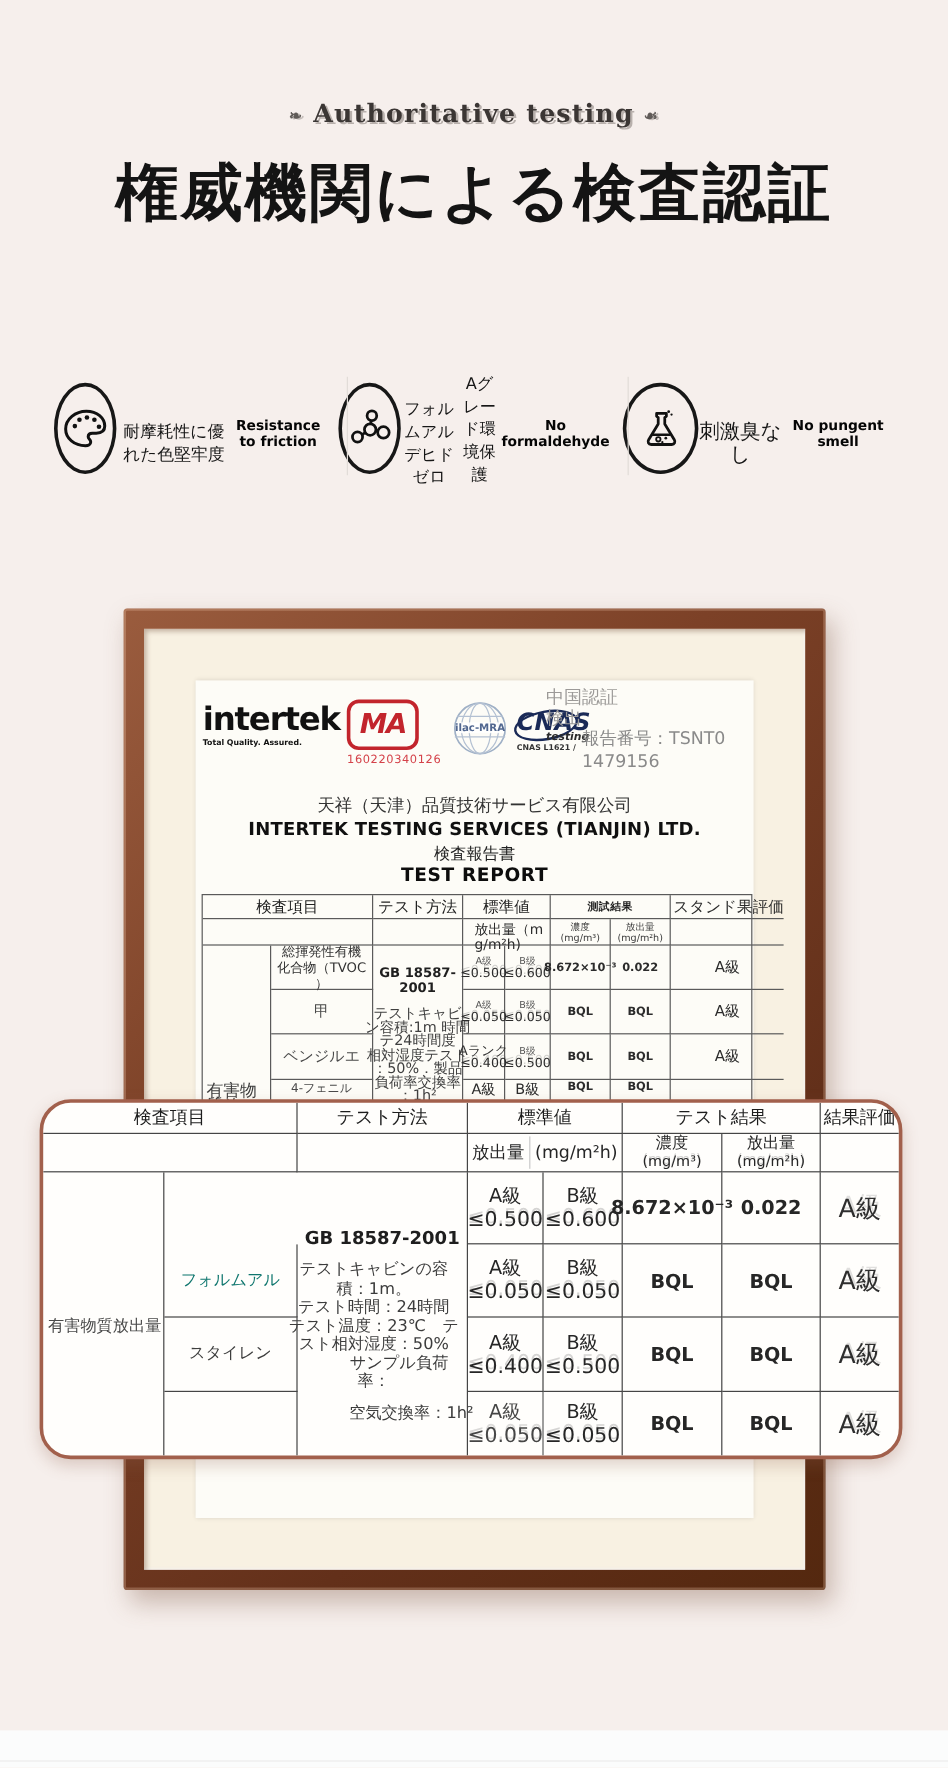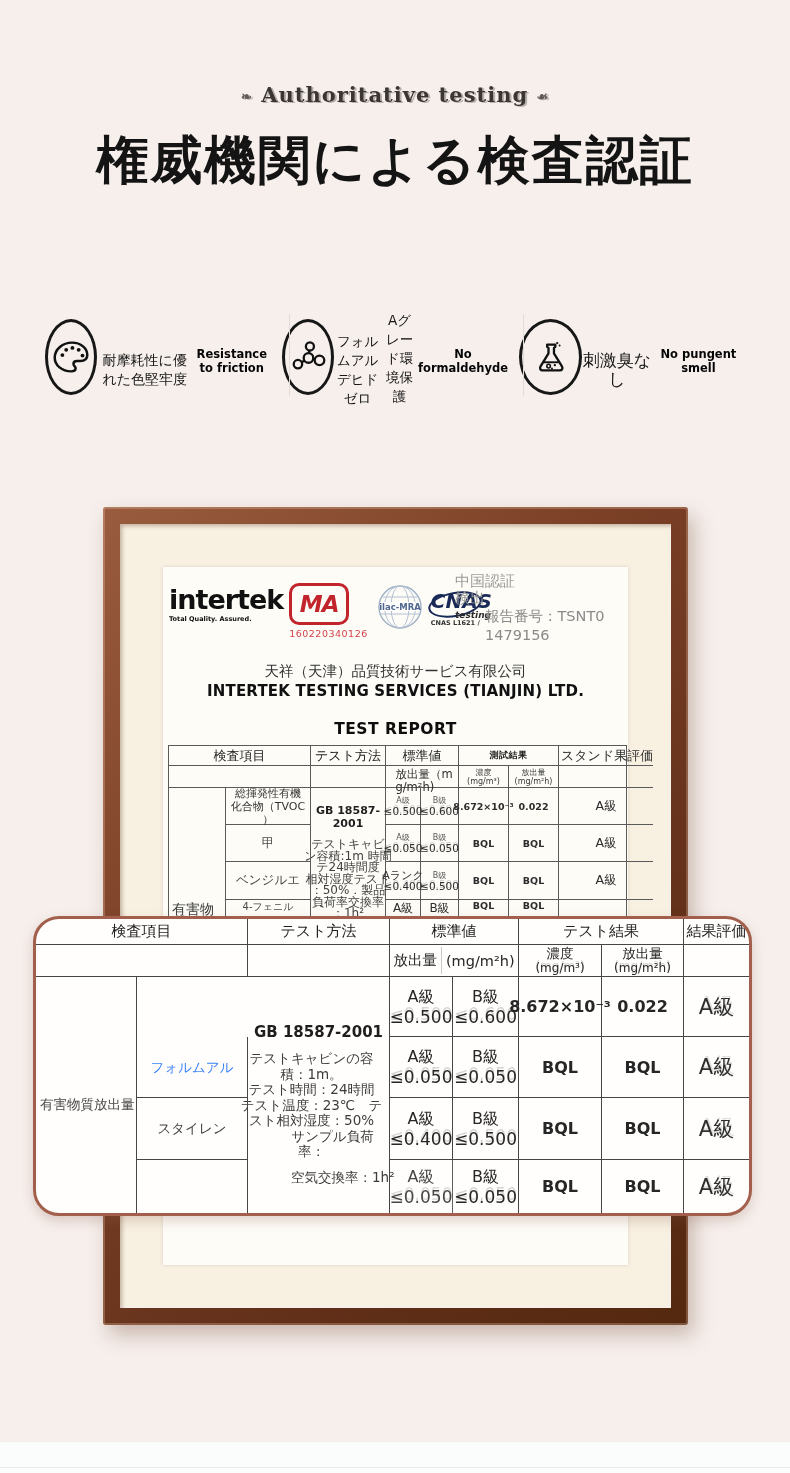--- a/index.html
+++ b/index.html
@@ -233,20 +233,21 @@
           <div class="s3">testing</div>
         </div>
 
         <div class="report-no">
           <div>報告番号：TSNT0</div>
           <div>1479156</div>
         </div>
 
         <div class="cline company-jp">天祥（天津）品質技術サービス有限公司</div>
         <div class="cline company-en">INTERTEK TESTING SERVICES (TIANJIN) LTD.</div>
+        <div class="cline doc-jp">検査報告書</div>
         <div class="cline doc-en">TEST REPORT</div>
 
         <div class="ct">
 
           <div class="h br bb" style="grid-column:1/3">検査項目</div>
           <div class="h br bb">テスト方法</div>
           <div class="h br bb" style="grid-column:4/6">標準値</div>
           <div class="h-small br bb" style="grid-column:6/8">測試結果</div>
           <div class="h-over bb">スタンド果評価</div>
 
@@ -378,21 +379,21 @@
           <span class="v">≤0.500</span>
         </div>
       <div class="val2 br bb" style="grid-column:5;grid-row:3">
           <span class="g">B級</span>
           <span class="v">≤0.600</span>
         </div>
       <div class="bql br bb" style="grid-column:6;grid-row:3;font-weight:600">8.672×10⁻³</div>
       <div class="bql br bb" style="grid-column:7;grid-row:3">0.022</div>
       <div class="eval bb" style="grid-column:8;grid-row:3">A級</div>
 
-      <div class="name br bb" style="grid-column:2;grid-row:4;color:#3b82f6">フォルムアル</div>
+      <div class="name br bb" style="grid-column:2;grid-row:4;color:#0f766e">フォルムアル</div>
       <div class="val2 br bb" style="grid-column:4;grid-row:4">
           <span class="g">A級</span>
           <span class="v">≤0.050</span>
         </div>
       <div class="val2 br bb" style="grid-column:5;grid-row:4">
           <span class="g">B級</span>
           <span class="v">≤0.050</span>
         </div>
       <div class="bql br bb" style="grid-column:6;grid-row:4">BQL</div>
       <div class="bql br bb" style="grid-column:7;grid-row:4">BQL</div>

